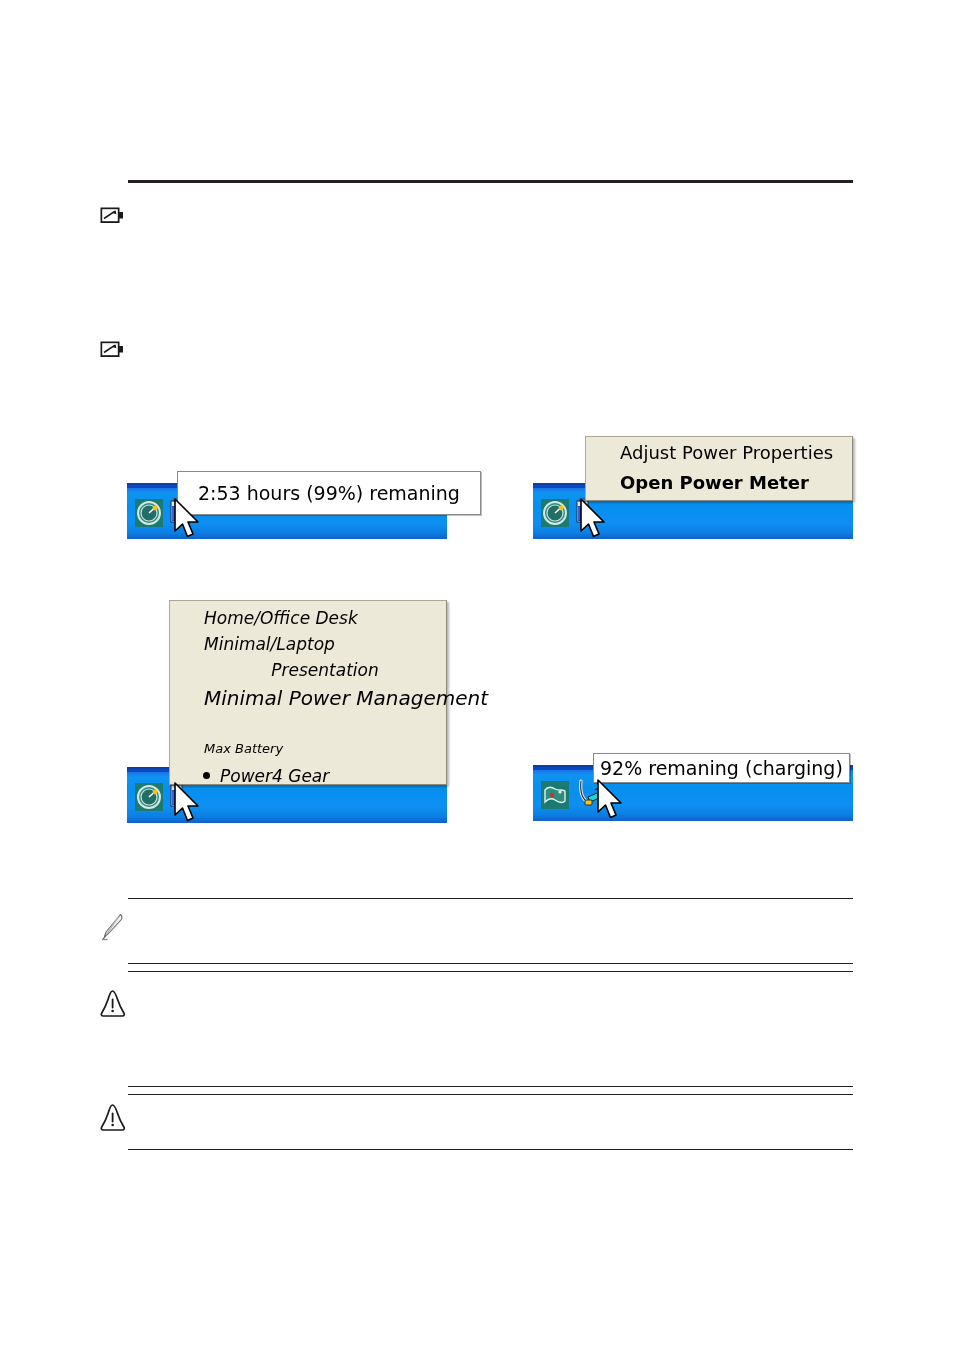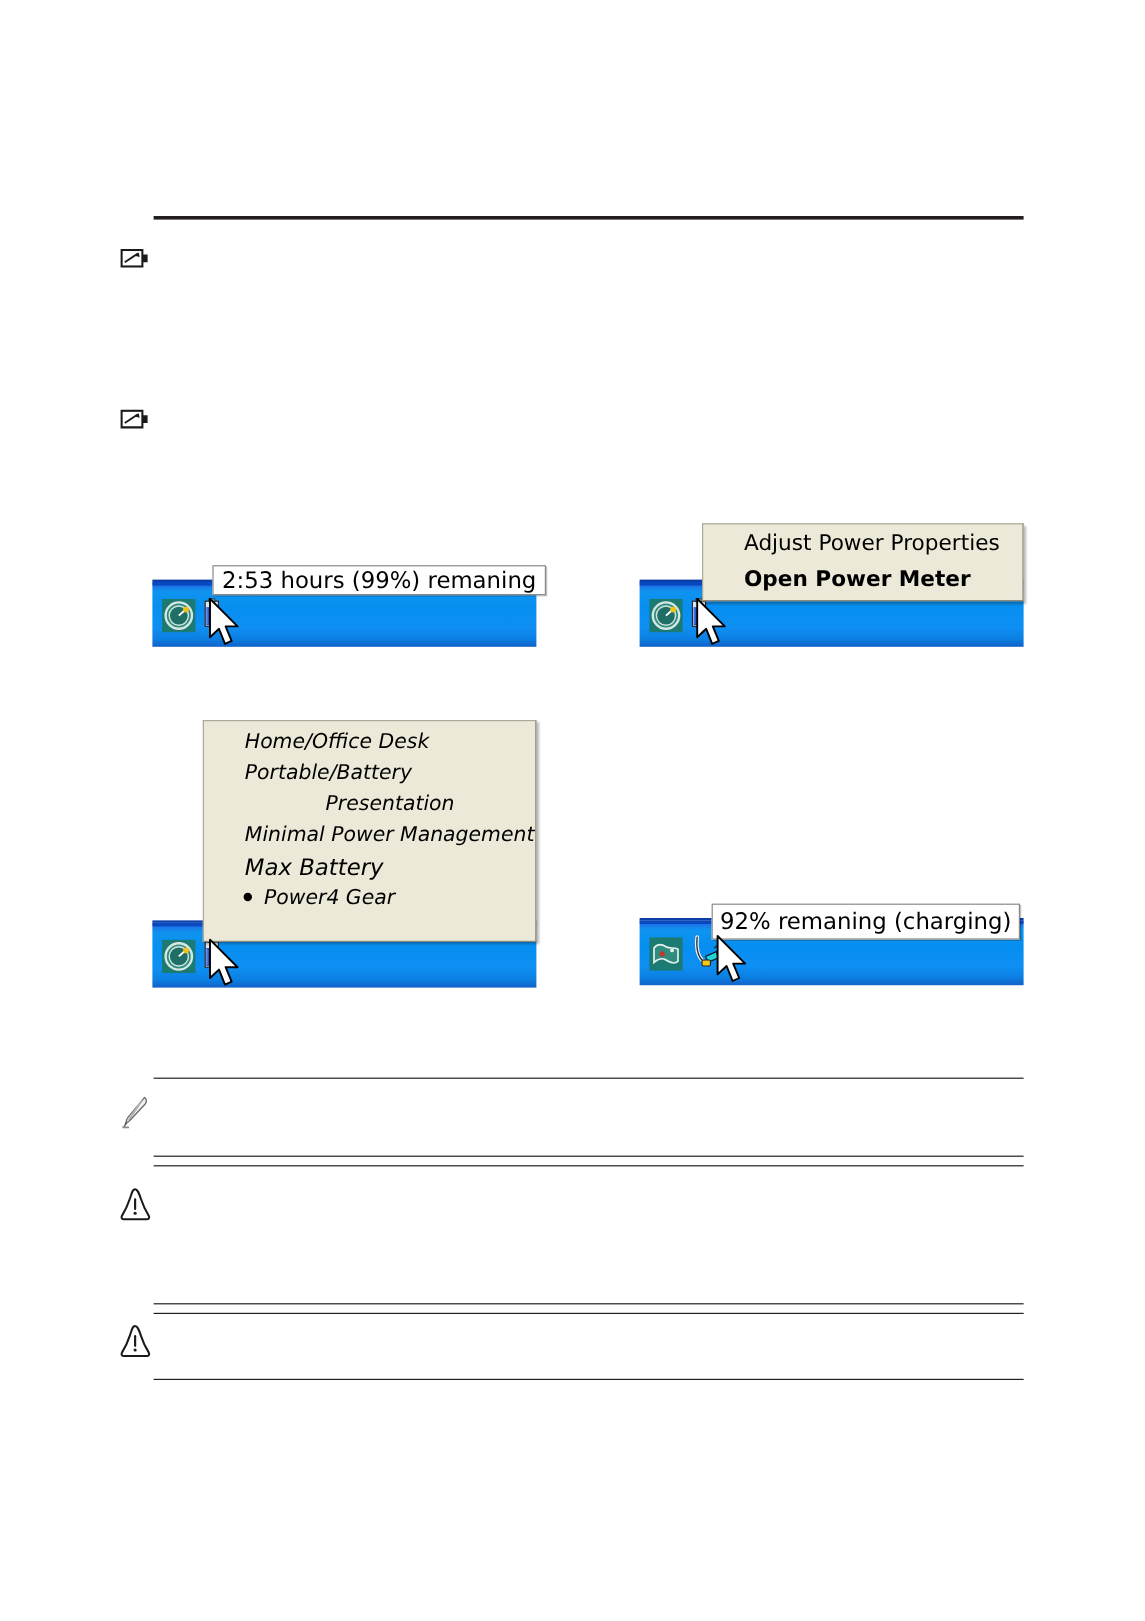--- a/index.html
+++ b/index.html
@@ -149,21 +149,21 @@
     <span class="tray-icon" style="left:43px; top:13px; width:16px; height:26px;">
       <svg width="16" height="26" viewBox="0 0 16 26">
         <rect x="1" y="3" width="11" height="21" fill="#dfe6ef" stroke="#2a2a2a" stroke-width="1"></rect>
         <rect x="2" y="8" width="9" height="15" fill="#1f4fd0"></rect>
         <path d="M3 9 v13 M5 9 v13 M7 9 v13 M9 9 v13" stroke="#5d86ee" stroke-width="0.7"></path>
         <rect x="4" y="1" width="5" height="2.5" fill="#9aa3ad" stroke="#2a2a2a" stroke-width="0.7"></rect>
       </svg>
     </span>
   </div>
 
-  <div class="tooltip" style="left:50px; top:-12px; height:25px; padding:0 7px; font-size:19px;">
+  <div class="tooltip" style="left:50px; top:-12px; height:44px; padding:0 20px; font-size:19px;">
     <span>2:53 hours (99%) remaning</span>
   </div>
 
   <span class="cursor" style="left:46px; top:15px; width:34px; height:44px;">
     <svg width="34" height="44" viewBox="0 0 34 44">
       <path d="M2 1 L2 33 L9.5 26 L14.5 38.5 L20 36 L15 24 L25 24 Z" fill="#ffffff" stroke="#000000" stroke-width="1.6" stroke-linejoin="round"></path>
     </svg>
   </span>
 </div>
 
@@ -226,29 +226,29 @@
       </svg>
     </span>
   </div>
 
   <div class="menu" style="left:42px; top:-167px; width:278px; height:185px; padding-top:9px;">
 
     <div class="menu-item" style="padding:0 0 0 34px; font-size:17px; height:26px;">
       <span class="label">Home/Office Desk</span>
     </div>
     <div class="menu-item" style="padding:0 0 0 34px; font-size:17px; height:26px;">
-      <span class="label">Portable/Battery</span>
+      <span class="label">Minimal/Laptop</span>
     </div>
     <div class="menu-item" style="padding:0 0 0 34px; font-size:17px; height:26px;text-align:center;">
       <span class="label">Presentation</span>
     </div>
-    <div class="menu-item" style="padding:0 0 0 34px; font-size:17px; height:26px;">
+    <div class="menu-item" style="padding:0 0 0 34px; font-size:20px; height:26px;">
       <span class="label">Minimal Power Management</span>
     </div>
-    <div class="menu-item" style="padding:0 0 0 34px; font-size:19px; height:26px;">
+    <div class="menu-item" style="padding:0 0 0 34px; font-size:13px; height:26px;margin-top:28px;">
       <span class="label">Max Battery</span>
     </div>
     <div class="menu-item" style="padding:0 0 0 34px; font-size:17px; height:26px;margin-left:16px;">
       <span class="radio-dot" style="left:17px; top:4px;"></span>
       <span class="label">Power4 Gear</span>
     </div>
   </div>
 
   <span class="cursor" style="left:46px; top:15px; width:34px; height:44px;">
     <svg width="34" height="44" viewBox="0 0 34 44">

